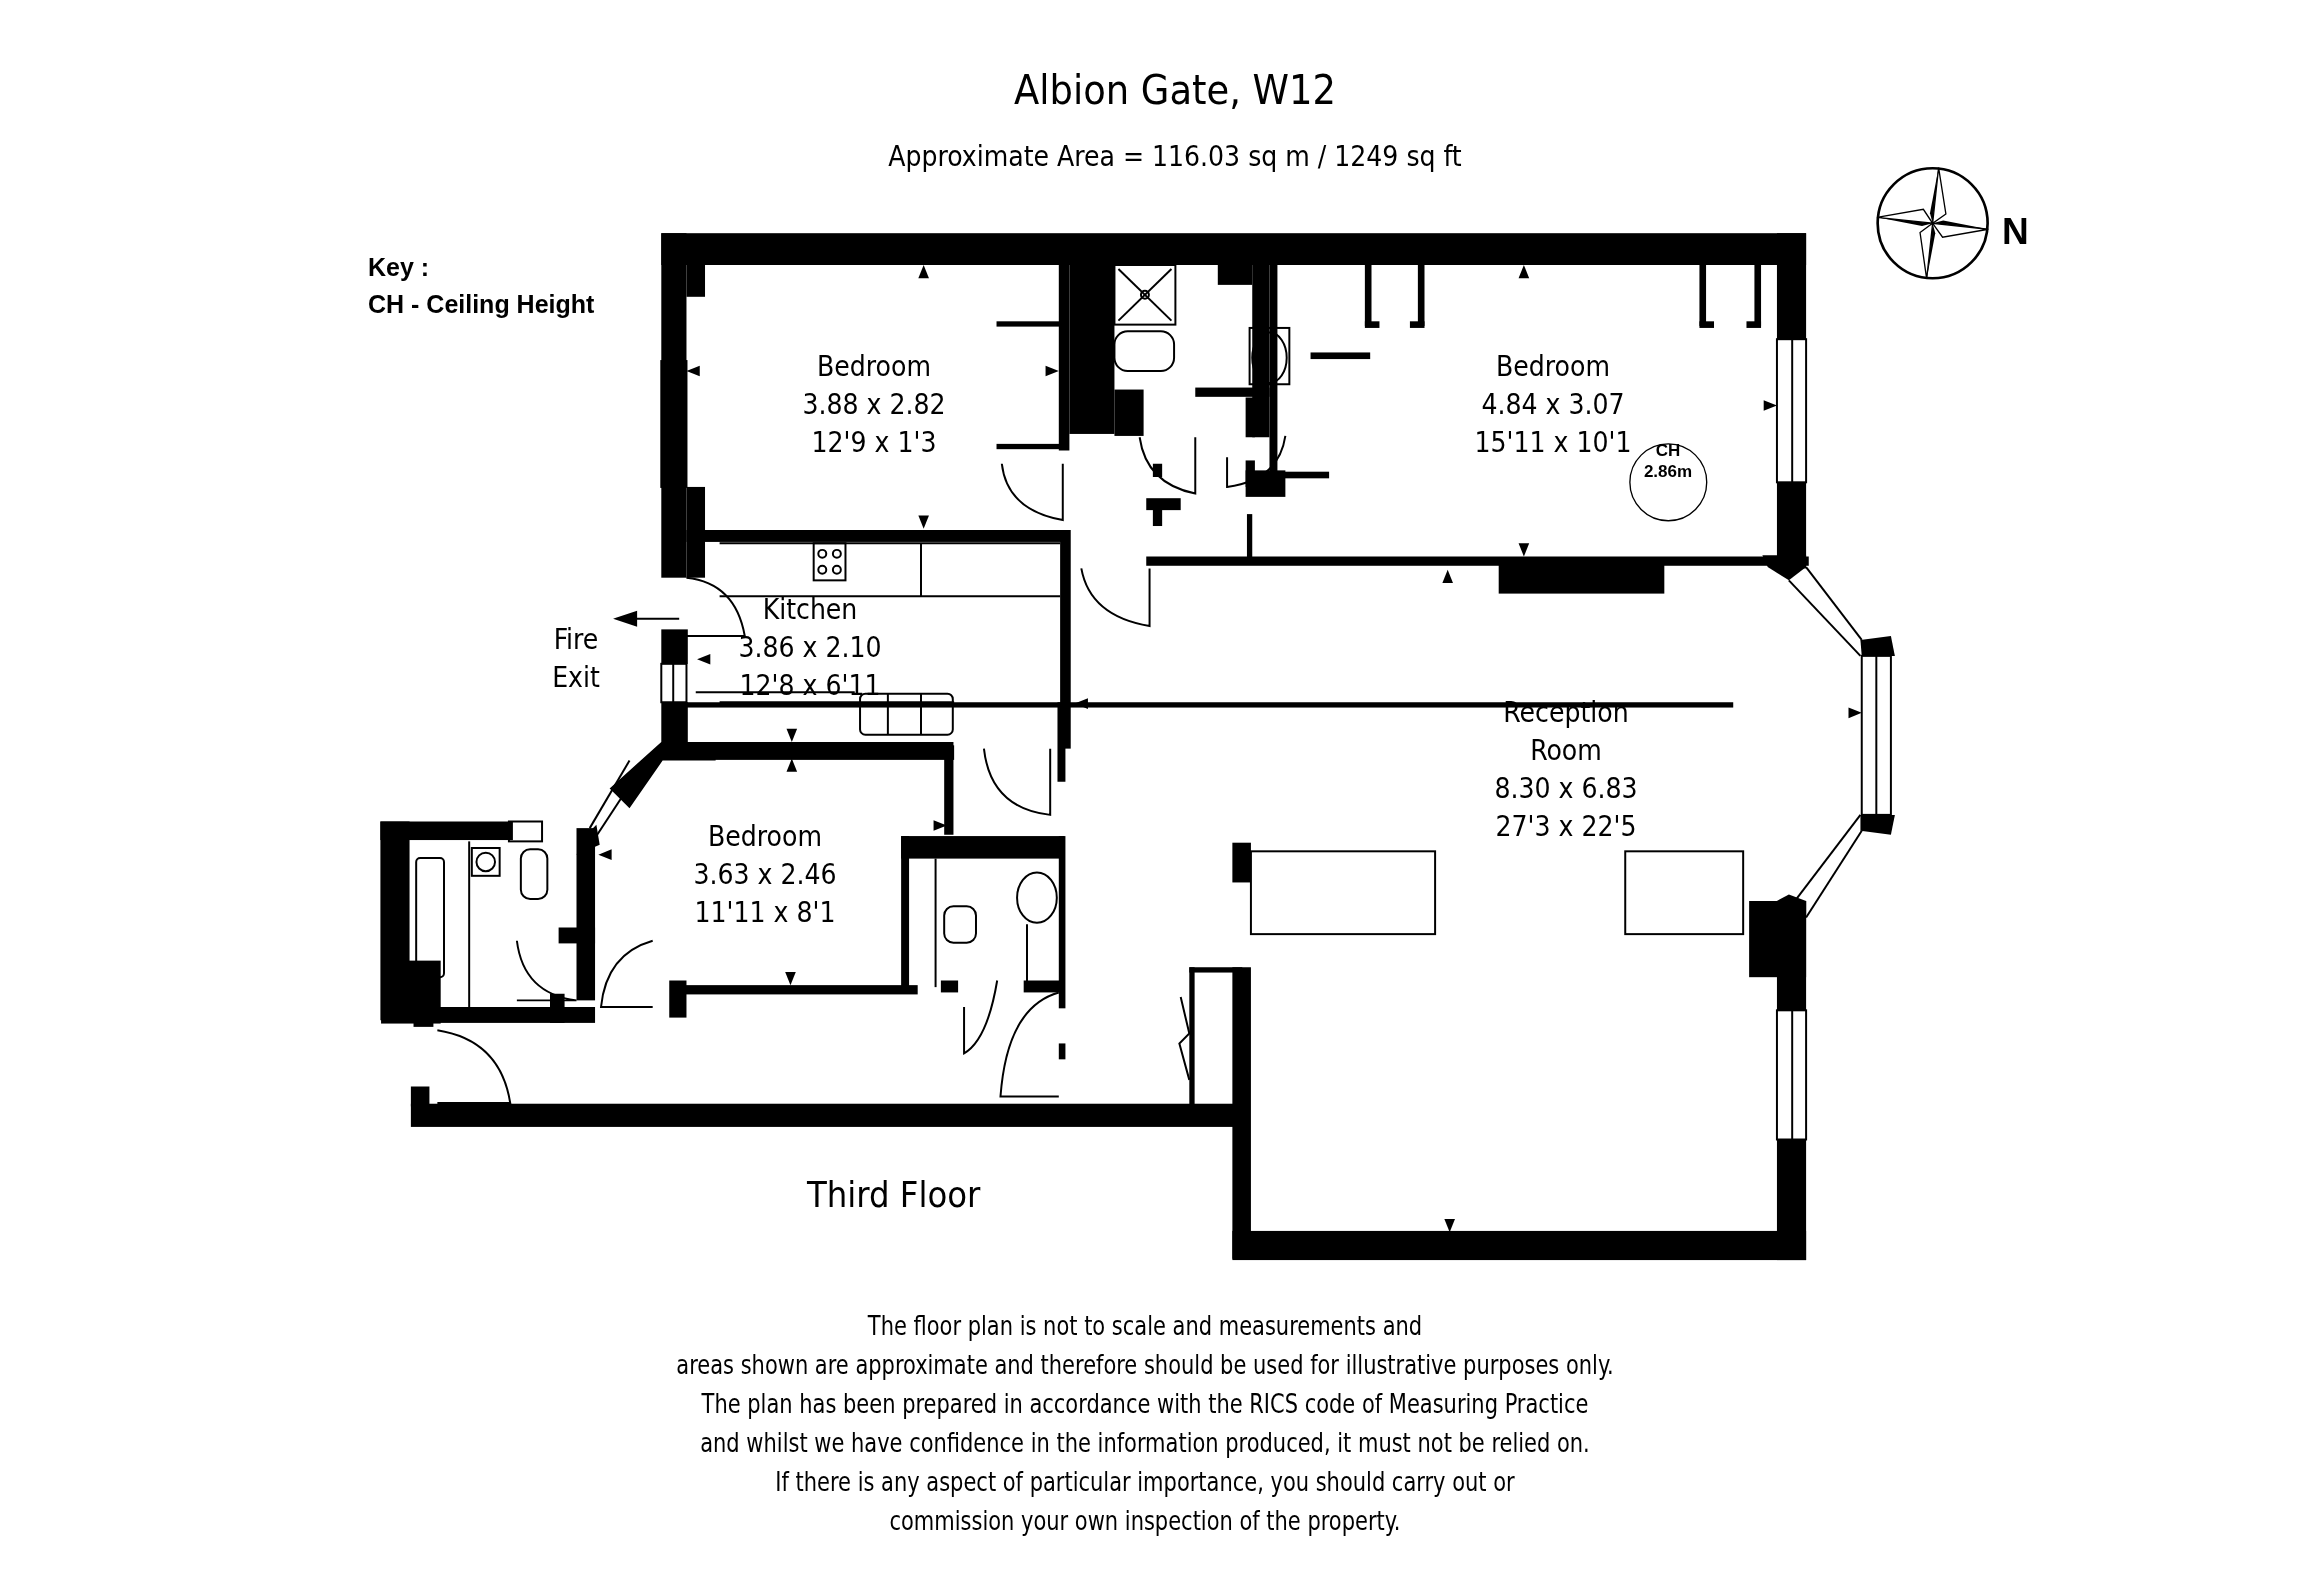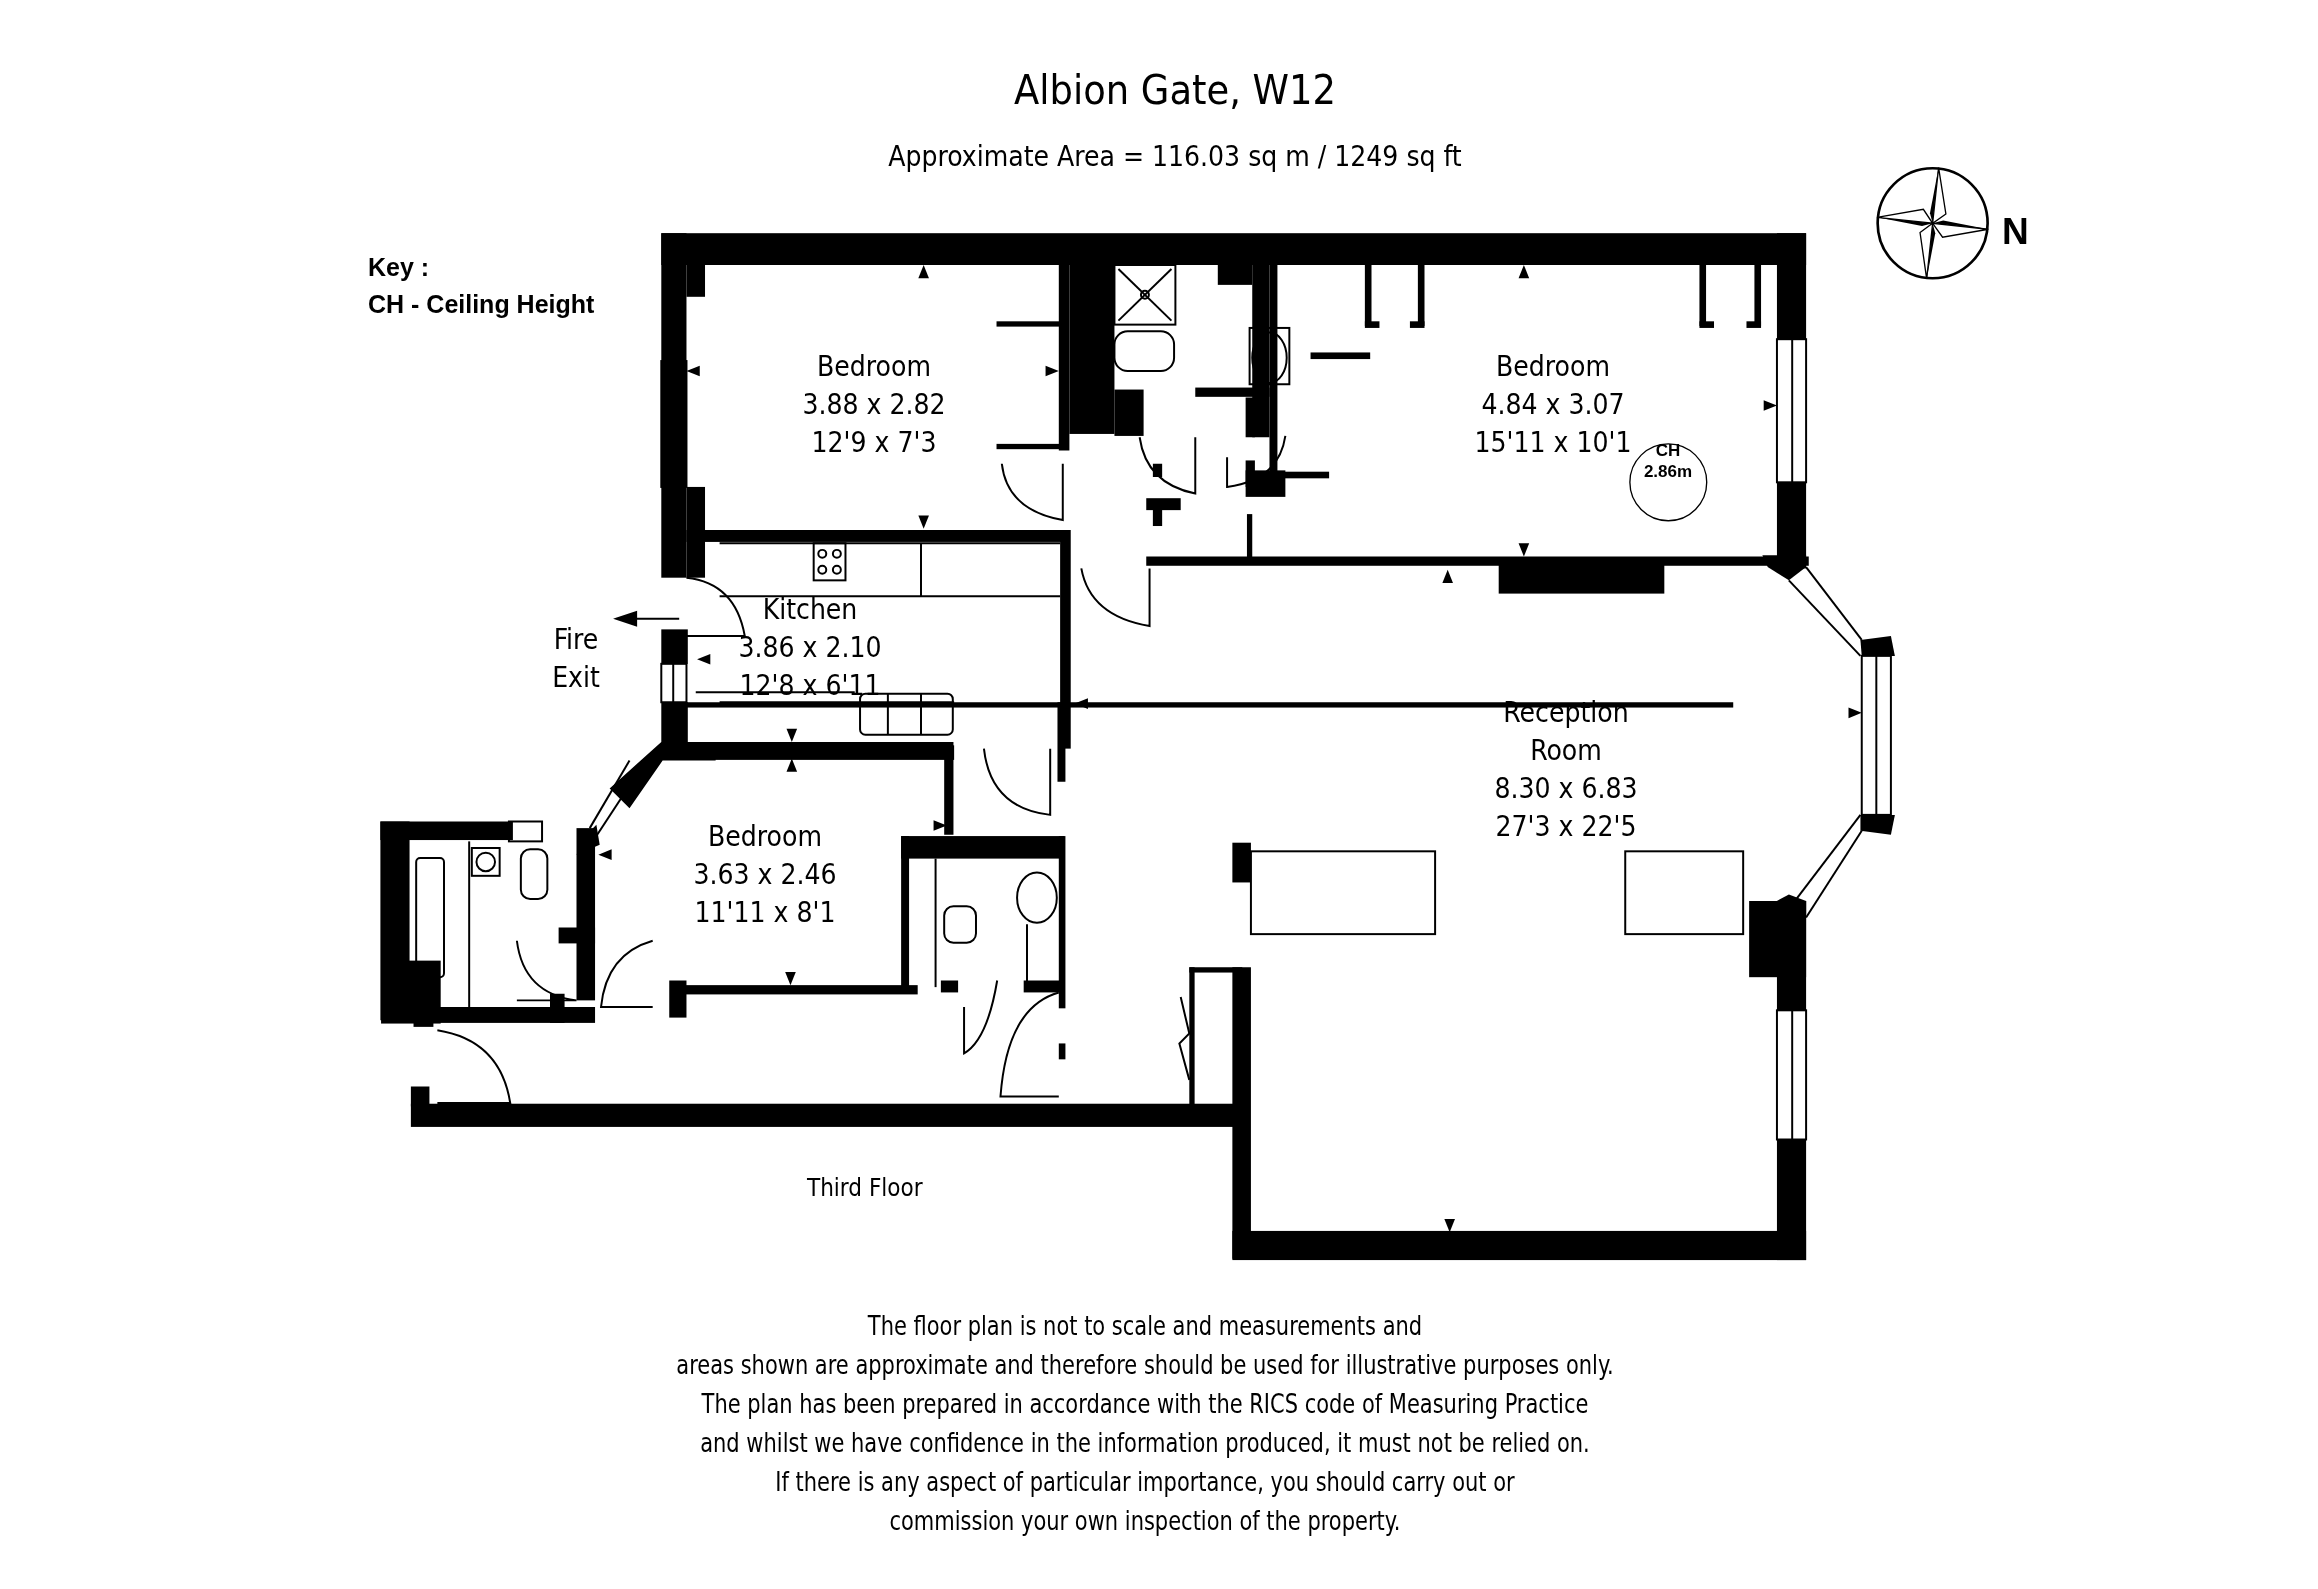--- a/index.html
+++ b/index.html
@@ -4,21 +4,21 @@
 <style>
   html, body { margin: 0; padding: 0; background: #ffffff; }
   body { width: 2319px; height: 1590px; position: relative; overflow: hidden; font-family: "DejaVu Sans", sans-serif; }
   #plan { position: absolute; left: 0; top: 0; width: 2319px; height: 1590px; }
   .txt { position: absolute; color: #000; white-space: nowrap; font-family: "DejaVu Sans Condensed", "DejaVu Sans", sans-serif; }
   .center { transform: translateX(-50%); text-align: center; }
   .title { font-size: 41px; }
   .area { font-size: 28px; }
   .key { font-family: "Liberation Sans", sans-serif; font-weight: bold; font-size: 25px; line-height: 37px; margin-top: 28px; }
   .room { font-size: 28px; line-height: 38px; text-align: center; }
-  .floor { font-size: 24px; }
+  .floor { font-size: 36px; }
   .disc { font-size: 26.5px; line-height: 39px; text-align: center; transform: translateX(-50%) scaleX(0.88); transform-origin: center top; }
   .ch { font-family: "Liberation Sans", sans-serif; font-weight: bold; font-size: 17px; line-height: 21px; text-align: center; }
   .north { font-family: "Liberation Sans", sans-serif; font-weight: bold; font-size: 37px; }
 </style>
 </head>
 <body>
 
 <svg id="plan" viewBox="0 0 3500 2400" xmlns="http://www.w3.org/2000/svg">
   <g fill="#000">
 
@@ -233,21 +233,21 @@
 <div class="txt key" style="left:368px; top:221px;">
   <div>Key :</div>
   <div>CH - Ceiling Height</div>
 </div>
 
 <div class="txt north" style="left:2002px; top:211px;">N</div>
 
 <div class="txt center room" style="left:874px; top:348px;">
   <div>Bedroom</div>
   <div>3.88 x 2.82</div>
-  <div>12'9 x 7'3</div>
+  <div>12'9 x 1'3</div>
 </div>
 
 <div class="txt center room" style="left:1553px; top:348px;">
   <div>Bedroom</div>
   <div>4.84 x 3.07</div>
   <div>15'11 x 10'1</div>
 </div>
 
 <div class="txt center ch" style="left:1668px; top:440px;">
   <div>CH</div>

